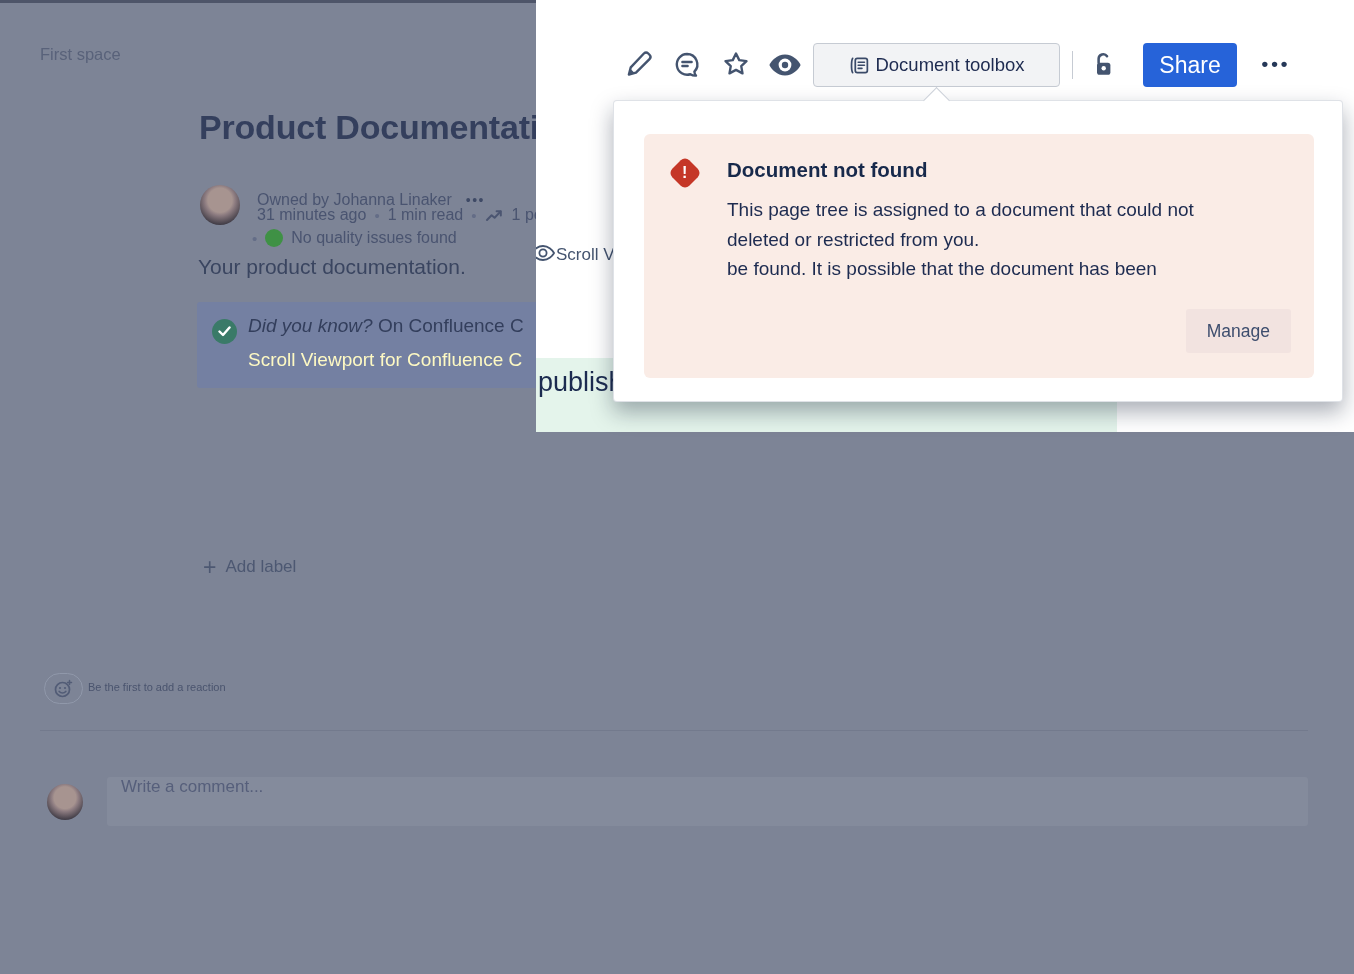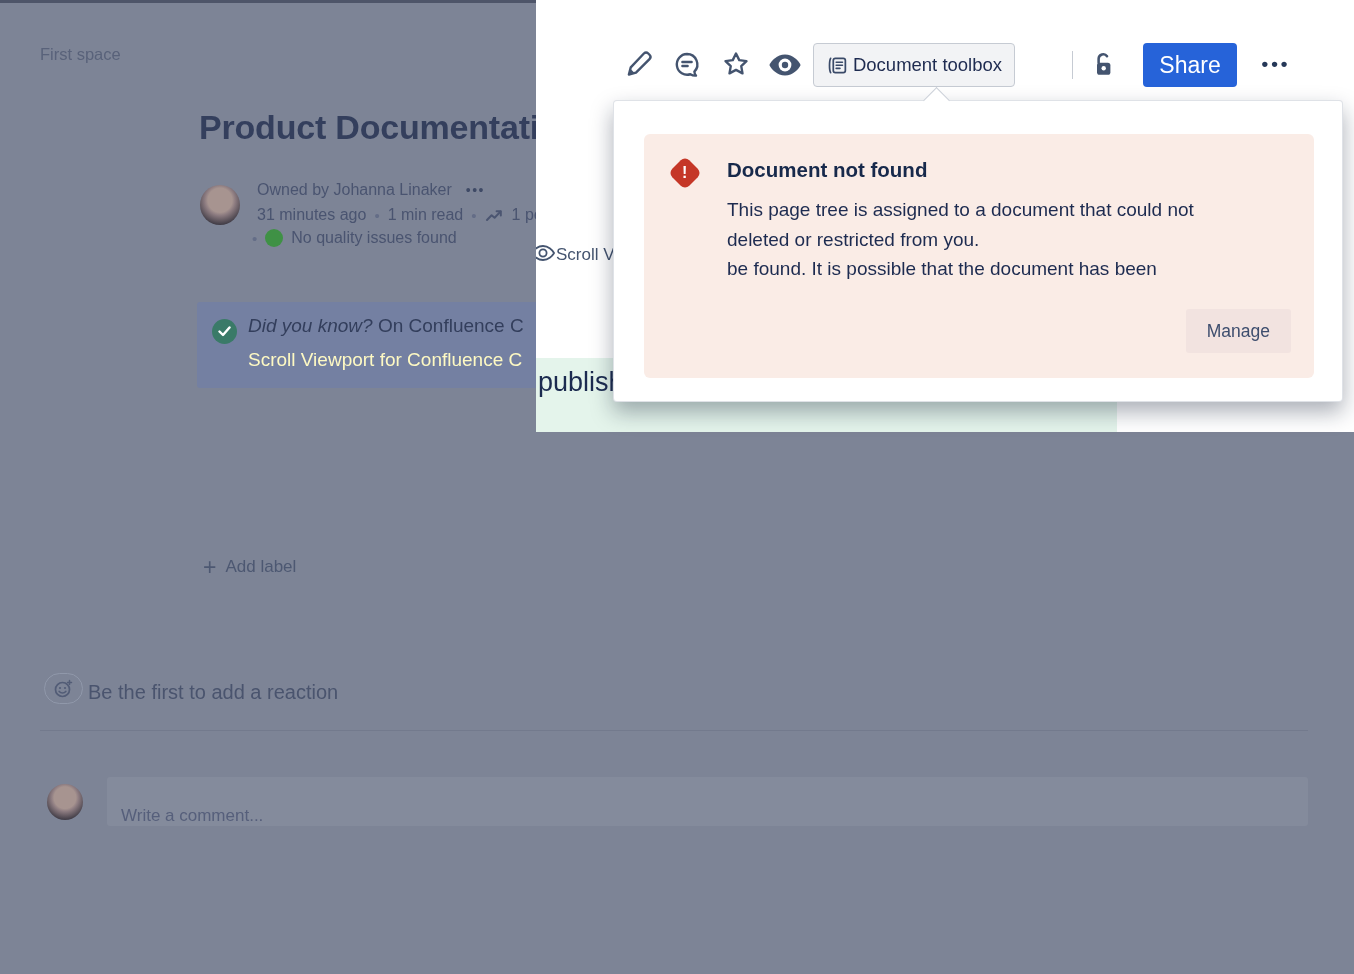--- a/index.html
+++ b/index.html
@@ -8,48 +8,48 @@
   .canvas { position:relative; width:1354px; height:974px; background:#7D8496; overflow:hidden; }
 
   
   .dim-topleft { position:absolute; left:0; top:0; width:536px; height:432px; overflow:hidden; }
   .top-dark-strip { position:absolute; left:0; top:0; width:536px; height:3px; background:#4E5569; }
   .space-name { position:absolute; left:40px; top:45px; font-size:16.5px; color:#59627A; white-space:nowrap; }
   .page-title { position:absolute; left:199px; top:108px; font-size:34px; font-weight:600; letter-spacing:-0.2px; color:#343F5D; white-space:nowrap; }
   .avatar { border-radius:50%; background:radial-gradient(circle at 50% 38%, #A79490 0 38%, #8C7B80 48%, #3E3A44 78%); }
   .byline-avatar { position:absolute; left:200px; top:185px; width:40px; height:40px; }
   .byline-line { position:absolute; left:257px; font-size:16px; color:#4A5470; white-space:nowrap; display:flex; align-items:center; gap:8px; }
-  .byline-1 { top:181px;align-items:center; }
+  .byline-1 { top:191px;align-items:center; }
   .byline-2 { top:206px; }
   .byline-3 { top:229px; left:252px; }
   .owner-more { letter-spacing:1.5px; font-size:14px; color:#3F4A66; margin-left:6px; }
   .sep-dot { color:#646D87; font-size:15px; }
   .green-dot { display:inline-block; width:18px; height:18px; border-radius:50%; background:#3F9145; }
   .intro-text { position:absolute; left:198px; top:255px; font-size:21px; color:#3A4560; white-space:nowrap; }
   .info-panel { position:absolute; left:197px; top:302px; width:402px; height:86px; background:#7480A2; border-radius:3px; }
   .check-circle { position:absolute; left:15px; top:17px; width:25px; height:25px; border-radius:50%; background:#3A7A68; display:flex; align-items:center; justify-content:center; }
   .panel-line1 { position:absolute; left:51px; top:13px; font-size:19px; color:#333E5C; white-space:nowrap; }
   .panel-line1 .lead { font-style:italic; }
   .panel-link { position:absolute; left:51px; top:47px; font-size:19px; color:#fef9c3; white-space:nowrap; }
 
   .add-label-row { position:absolute; left:203px; top:556px; display:flex; align-items:center; gap:9px; color:#4D5872; }
   .plus-glyph { font-size:23px; font-weight:400; line-height:22px; }
   .add-label-text { font-size:17px; }
 
   .reaction-pill { position:absolute; left:44px; top:673px; width:39px; height:31px; border:1.5px solid #9098AA; border-radius:16px; display:flex; align-items:center; justify-content:center; }
-  .reaction-text { position:absolute; left:88px; top:681px; font-size:20px; color:#4A546E; white-space:nowrap; }
+  .reaction-text { position:absolute; left:88px; top:681px; font-size:11px; color:#4A546E; white-space:nowrap; }
   .bottom-divider { position:absolute; left:40px; top:730px; width:1268px; height:1px; background:#6E7589; opacity:.65; }
   .comment-avatar { position:absolute; left:47px; top:784px; width:36px; height:36px; }
-  .comment-box { position:absolute; left:107px; top:777px; width:1201px; height:49px; background:rgba(255,255,255,0.06); border-radius:3px; display:flex; align-items:flex-end; }
+  .comment-box { position:absolute; left:107px; top:777px; width:1201px; height:49px; background:rgba(255,255,255,0.06); border-radius:3px; display:flex; align-items:flex-start; }
   .comment-placeholder { margin-left:14px; font-size:17px; color:#565F7B; }
 
   
   .spotlight { position:absolute; left:536px; top:0; width:818px; height:432px; background:#FFFFFF; overflow:hidden; }
   .tb-icon { position:absolute; cursor:pointer; }
-  .dtb-button { position:absolute; left:277px; top:43px; width:202px; height:44px; background:#F2F3F5; border:1px solid #C6CBD3; border-radius:4px; display:flex; align-items:center; justify-content:center; gap:4px; cursor:pointer; }
+  .dtb-button { position:absolute; left:277px; top:43px; width:247px; height:44px; background:#F2F3F5; border:1px solid #C6CBD3; border-radius:4px; display:flex; align-items:center; justify-content:center; gap:4px; cursor:pointer; }
   .dtb-label { font-size:18.5px; color:#1E2B50; white-space:nowrap; }
   .tb-vdivider { position:absolute; left:536px; top:51px; width:1px; height:28px; background:#C6CBD3; }
   .share-button { position:absolute; left:607px; top:43px; width:94px; height:44px; background:#2663D9; border-radius:4px; color:#FFFFFF; font-size:23px; font-weight:500; display:flex; align-items:center; justify-content:center; cursor:pointer; }
   .tb-more { position:absolute; left:713px; top:53px; width:54px; text-align:center; font-size:19px; font-weight:700; letter-spacing:3px; color:#253858; cursor:pointer; }
   .frag-eye { position:absolute; left:-6px; top:242px; }
   .frag-scroll { position:absolute; left:20px; top:245px; font-size:17px; color:#44546F; white-space:nowrap; }
   .green-block { position:absolute; left:0; top:358px; width:581px; height:74px; background:#E4F4EB; }
   .publish-text { position:absolute; left:2px; top:9px; font-size:27px; color:#1C2B50; white-space:nowrap; }
 
   
@@ -88,20 +88,21 @@
         <polyline points="11.6,4.2 15.8,4.2 15.8,8.4" fill="none" stroke="#4B5571" stroke-width="2" stroke-linecap="round" stroke-linejoin="round"></polyline>
       </svg>
       <span>1 pe</span>
     </div>
     <div class="byline-line byline-3">
       <span class="sep-dot">•</span>
       <span class="green-dot"></span>
       <span>No quality issues found</span>
     </div>
 
+    <div class="intro-text">Your product documentation.</div>
 
     <div class="info-panel">
       <span class="check-circle">
         <svg width="13" height="11" viewBox="0 0 13 11">
             <polyline points="1.5,5.5 5,9 11.5,1.5" fill="none" stroke="#FFFFFF" stroke-width="2.4" stroke-linecap="round" stroke-linejoin="round"></polyline>
           </svg>
       </span>
       <div class="panel-line1">
         <span class="lead">Did you know?</span><span> On Confluence C</span>
       </div>

